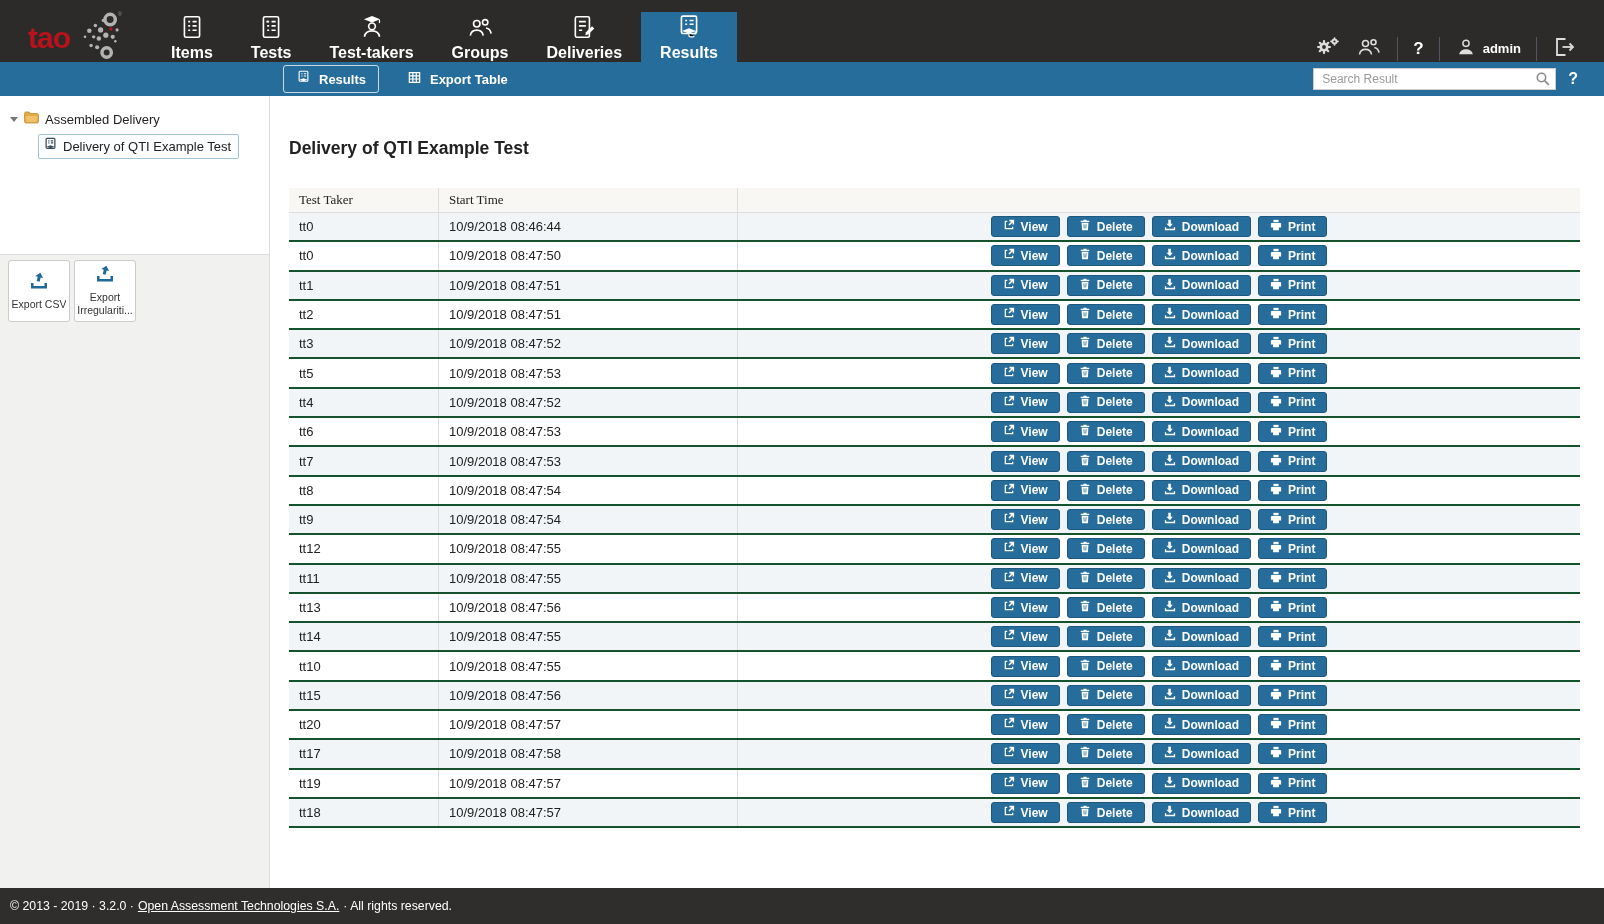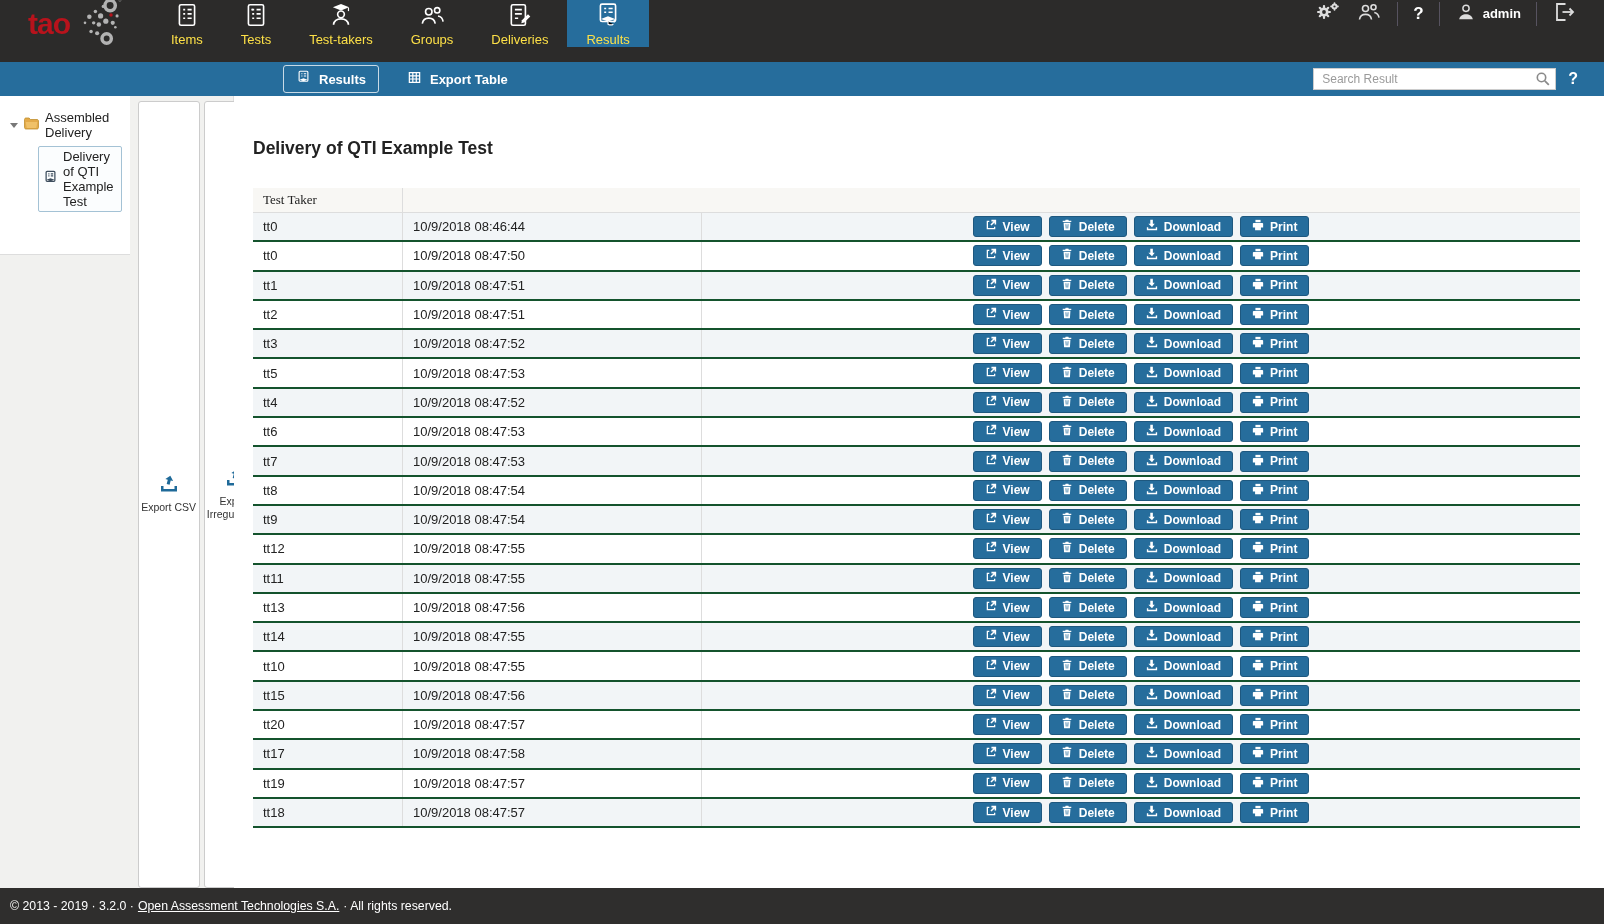--- a/index.html
+++ b/index.html
@@ -5,35 +5,35 @@
   * { box-sizing: border-box; margin: 0; padding: 0; }
   html,body { width:1604px; height:924px; }
   body {
     font-family: "Liberation Sans", "DejaVu Sans", sans-serif;
     background:#fff; overflow:hidden; color:#222;
   }
   .app { width:1604px; height:924px; display:flex; flex-direction:column; }
 
   
   .topbar {
-    height:62px; background:#2c2b2a; display:flex; align-items:flex-start;
+    height:62px; background:#2c2b2a; display:flex; align-items:flex-end;
     flex-shrink:0; padding-right:28px;
   }
   .logo {
     width:140px; display:flex; align-items:center; padding-left:28px; cursor:pointer;
   }
   .logo-text { color:#b8131c; font-size:30px; font-weight:700; letter-spacing:-1px; line-height:1; }
   .logo-dots { margin-left:2px; margin-top:-4px; }
   .mainnav { display:flex; align-items:stretch; margin-left:12px; }
   .nav-item {
     display:flex; flex-direction:column; align-items:center; justify-content:center;
     padding:0 19px; cursor:pointer; gap:4px;
   }
   .nav-item.active { background:#266d9c; }
-  .nav-label { color:#fde047; font-size:13px; }
+  .nav-label { color:#ffffff; font-size:16px;font-weight:bold; }
   .nav-icon { height:28px; display:flex; align-items:flex-end; }
   .top-right { margin-left:auto; display:flex; align-items:center; gap:15px; }
   .tr-sep { width:1px; height:24px; background:#575360; }
   .tr-btn { display:flex; align-items:center; gap:6px; cursor:pointer; background:none; border:none; }
   .tr-help { color:#fff; font-size:17px; font-weight:700; cursor:pointer; }
   .tr-admin-label { color:#fff; font-size:13px; font-weight:700; }
 
   
   .toolbar {
     height:34px; background:#266d9c; flex-shrink:0;
@@ -53,22 +53,22 @@
     font-size:12px; padding:0 26px 0 8px; color:#333; outline:none;
     font-family:"Liberation Sans", sans-serif;
   }
   .searchbox input::placeholder { color:#9a9a9a; }
   .searchbox .mag { position:absolute; right:5px; top:3px; }
   .tb-help { color:#fff; font-size:16px; font-weight:700; margin-left:12px; cursor:pointer; }
 
   
   .middle { flex:1; display:flex; min-height:0; }
   .sidebar {
-    width:234px; flex-shrink:0; background:#f1f1ef; border-right:1px solid #ddd;
-    display:flex; flex-direction:row;
+    width:270px; flex-shrink:0; background:#f1f1ef; border-right:1px solid #ddd;
+    display:flex; flex-direction:column;
   }
   .tree-panel { background:#fff; height:159px; border-bottom:1px solid #ddd; padding:14px 8px 0 10px; }
   .tree-root { display:flex; align-items:center; gap:5px; }
   .caret { width:0; height:0; border-left:4px solid transparent; border-right:4px solid transparent; border-top:5px solid #787878; cursor:pointer; }
   .tree-root-label { font-size:13px; color:#222; cursor:pointer; }
   .tree-child {
     margin:6px 0 0 28px; display:inline-flex; align-items:center; gap:5px;
     border:1px solid #a4c2d5; border-radius:2px; padding:2px 7px 2px 4px;
     background:#fbfdfe; cursor:pointer;
   }
@@ -376,20 +376,21 @@
         </button>
       </div>
     </aside>
 
     <main class="content">
       <h1 class="page-title">Delivery of QTI Example Test</h1>
 
       <div class="results-table">
         <div class="thead">
           <div class="cell c1">Test Taker</div>
+          <div class="cell c2">Start Time</div>
           <div class="cell c3"></div>
         </div>
         <div class="tbody">
   <div class="trow">
     <div class="cell c1">tt0</div>
     <div class="cell c2">10/9/2018 08:46:44</div>
     <div class="cell c3 actions">
       <button class="act-btn">
         <span>
           <svg width="12" height="12" viewBox="0 0 14 14">

